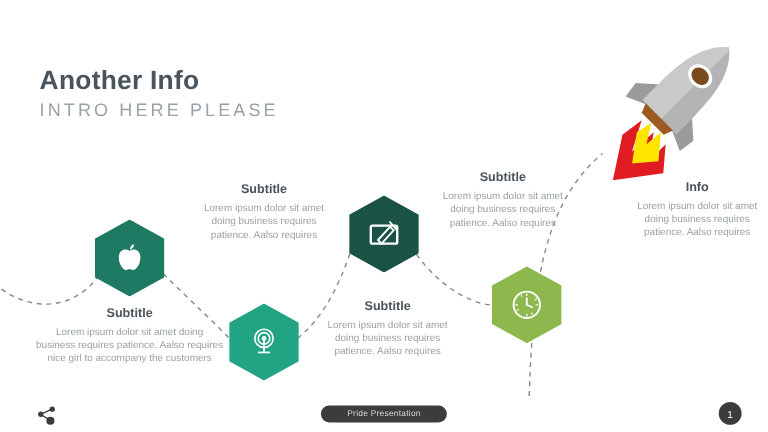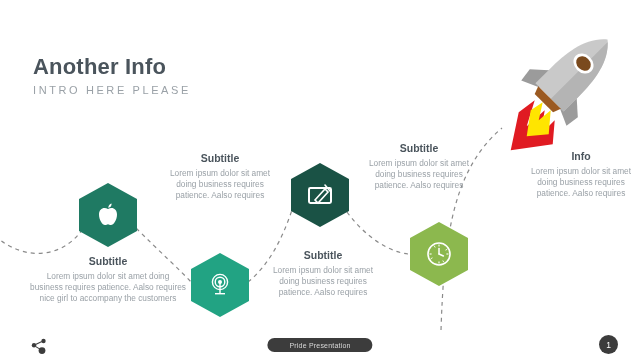--- a/index.html
+++ b/index.html
@@ -33,21 +33,21 @@
   .slide-title {
     font-size: 22px;
     font-weight: bold;
     color: #4a545c;
     letter-spacing: 0.2px;
     line-height: 26px;
     margin: 0;
     white-space: nowrap;
   }
   .slide-subtitle {
-    font-size: 11px;
+    font-size: 15px;
     color: #9aa1a7;
     letter-spacing: 2.6px;
     margin-top: 4px;
     white-space: nowrap;
   }
 
   
   #path-layer, #rocket-layer {
     position: absolute;
     left: 0; top: 0;

